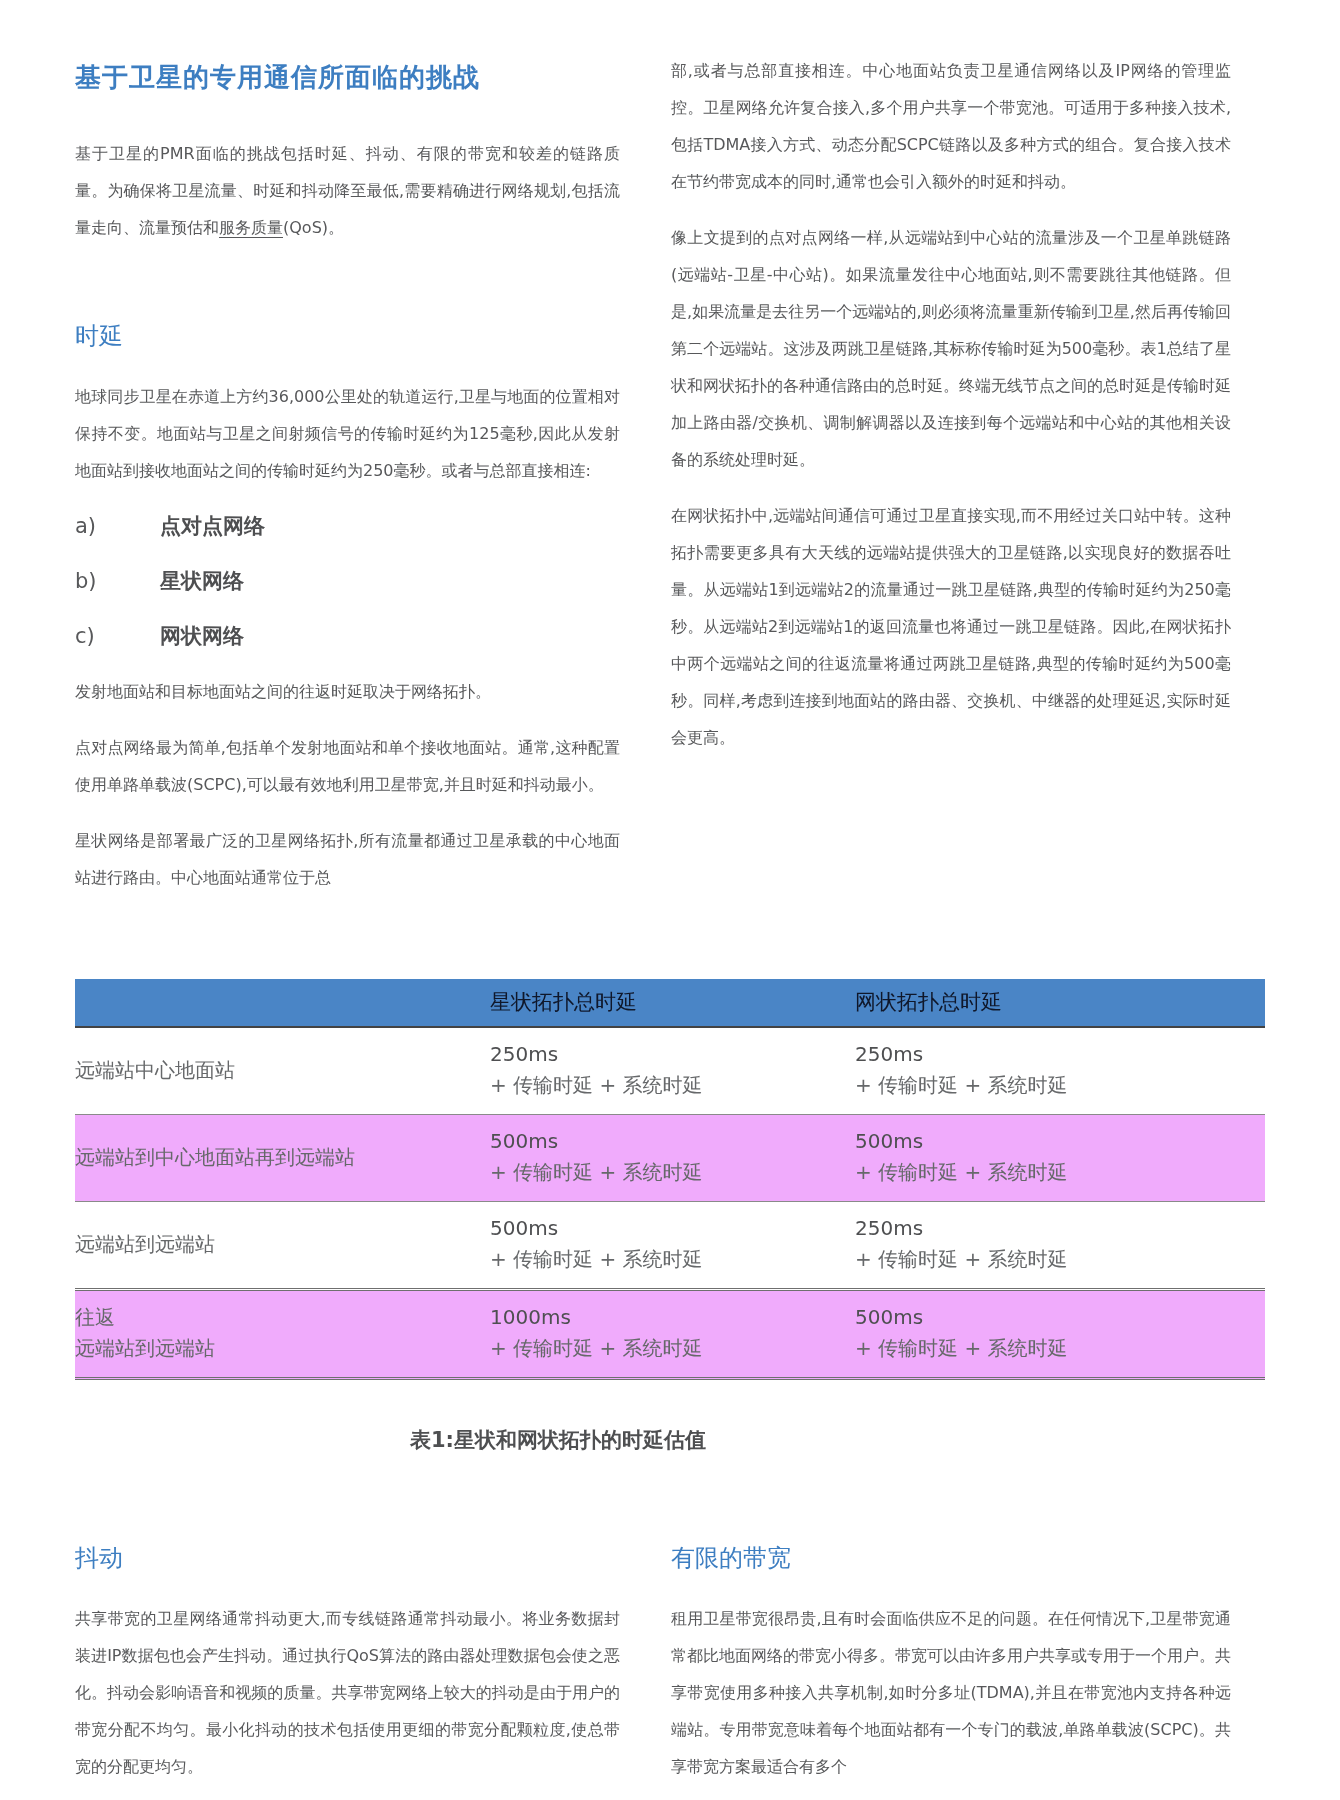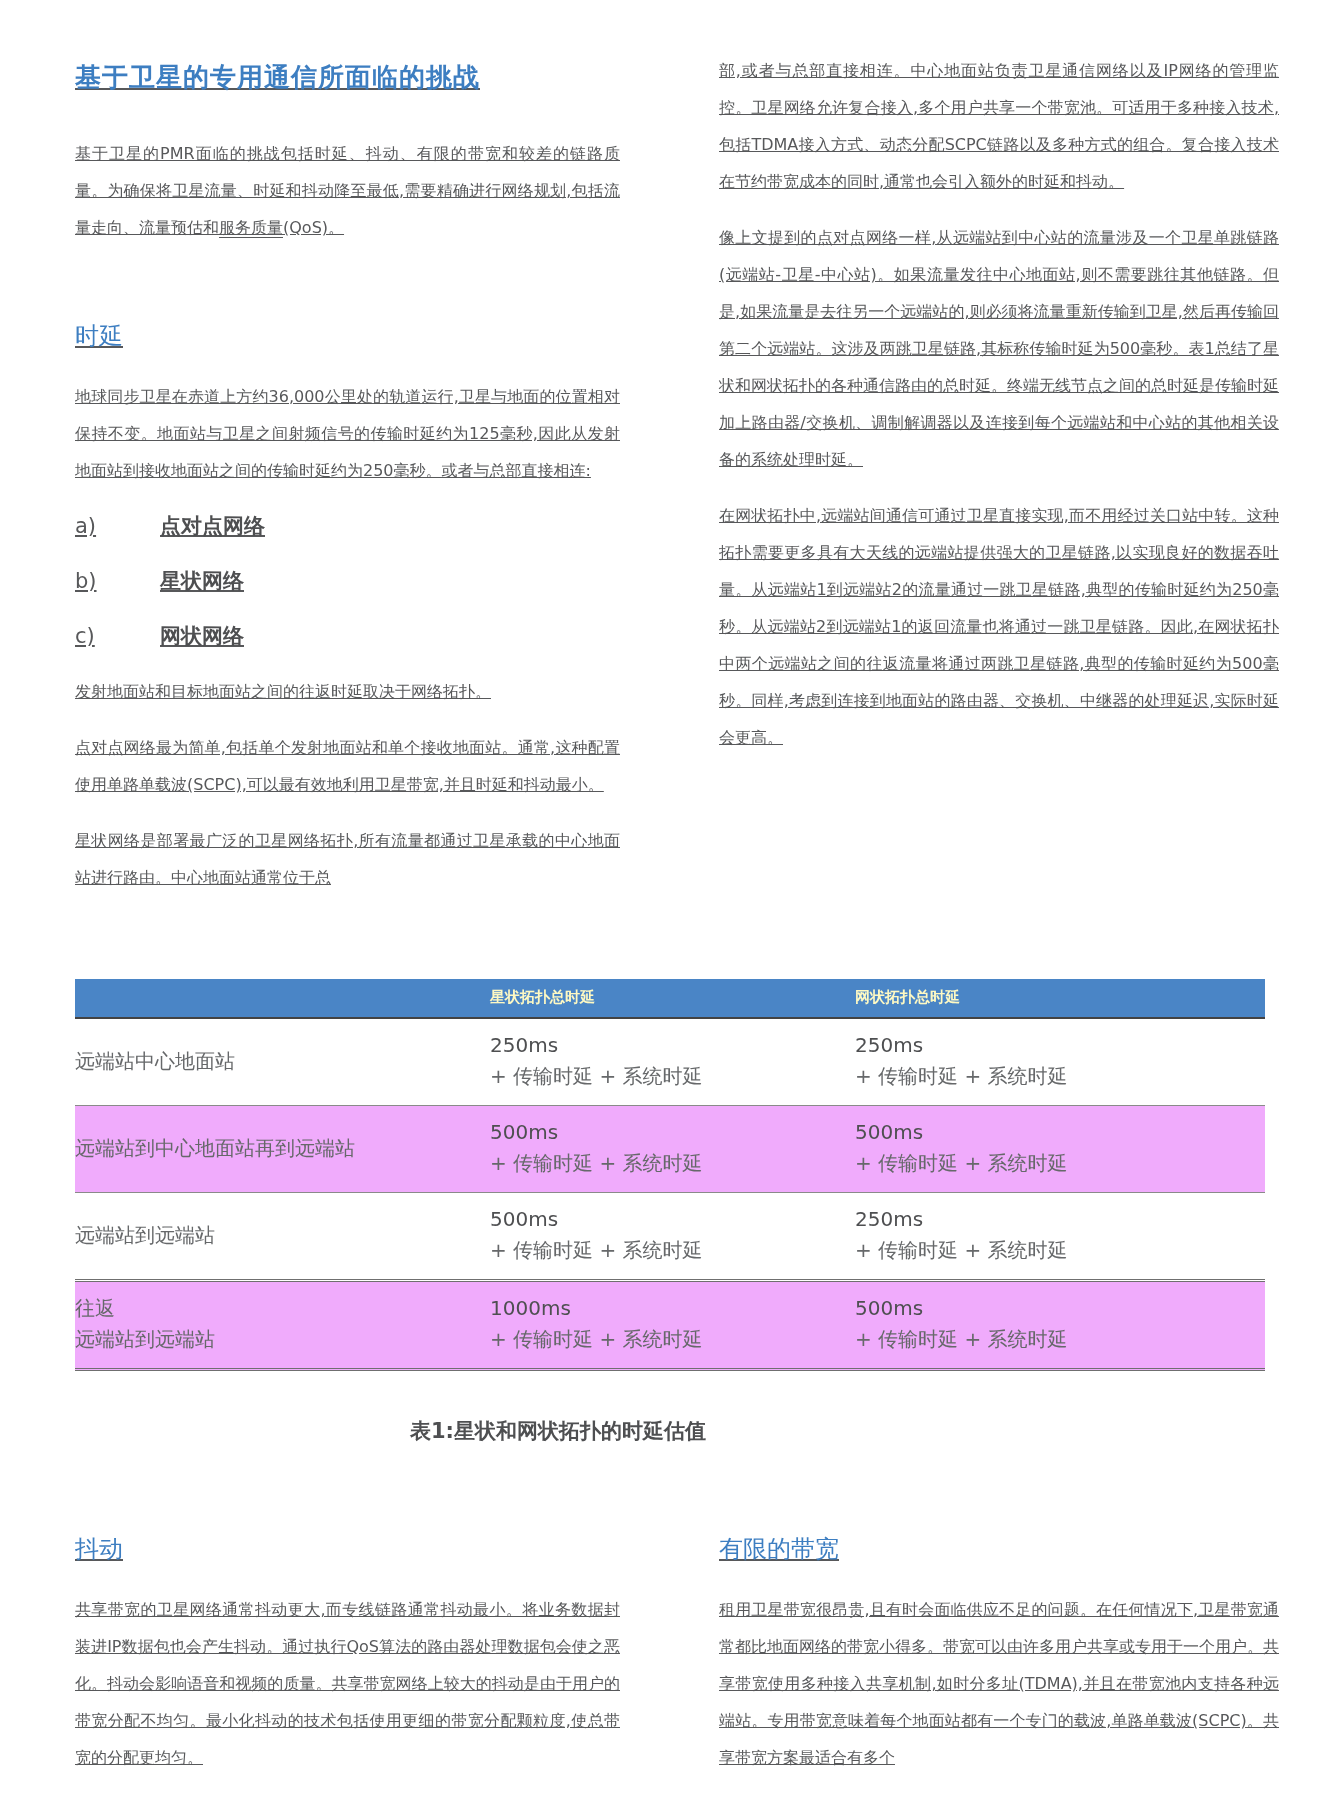--- a/index.html
+++ b/index.html
@@ -6,21 +6,21 @@
   .page{
     position:relative;
     width:1340px;height:1800px;
     box-sizing:border-box;
     padding:52px 75px 0 75px;
     overflow:hidden;
     background:#ffffff;
     font-family:"DejaVu Sans","Liberation Sans",sans-serif;
     color:#57585a;
   }
-  .top-cols,.bottom-cols{display:flex;gap:99px;text-decoration:underline;}
+  .top-cols,.bottom-cols{display:flex;gap:51px;}
   .col-left{width:545px;flex:0 0 545px;}
   .col-right{width:560px;flex:0 0 560px;}
 
   .doc-title{
     color:#3d7ec1;font-size:26px;font-weight:bold;
     letter-spacing:1px;margin:8px 0 40px 0;
   }
   .section-heading{
     color:#3d7ec1;font-size:24px;font-weight:normal;
     margin:0 0 26px 0;
@@ -37,22 +37,22 @@
   .abc-marker{width:85px;flex:0 0 85px;font-weight:normal;color:#57585a;}
   .abc-label{font-weight:bold;}
 
   
   .table-wrap{margin-top:64px;}
   table.delay-table{width:100%;border-collapse:collapse;table-layout:fixed;}
   table.delay-table col.c1{width:415px;}
   table.delay-table col.c2{width:365px;}
   table.delay-table col.c3{width:410px;}
   table.delay-table thead th{
-    background:#4a85c6;color:#fef9c3;
-    font-size:15px;font-weight:bold;text-align:left;
+    background:#4a85c6;color:#0f172a;
+    font-size:21px;font-weight:normal;text-align:left;
     padding:9px 0 10px 0;
     border-bottom:2px solid #434343;
   }
   table.delay-table td{
     vertical-align:middle;
     padding:11px 0 13px 0;
   }
   table.delay-table tbody tr{border-bottom:1px solid #8a8a8a;}
   table.delay-table tbody tr.alt{background:#f0abfc;}
   table.delay-table tbody tr.dbl{border-top:3px double #6f6f6f;}

